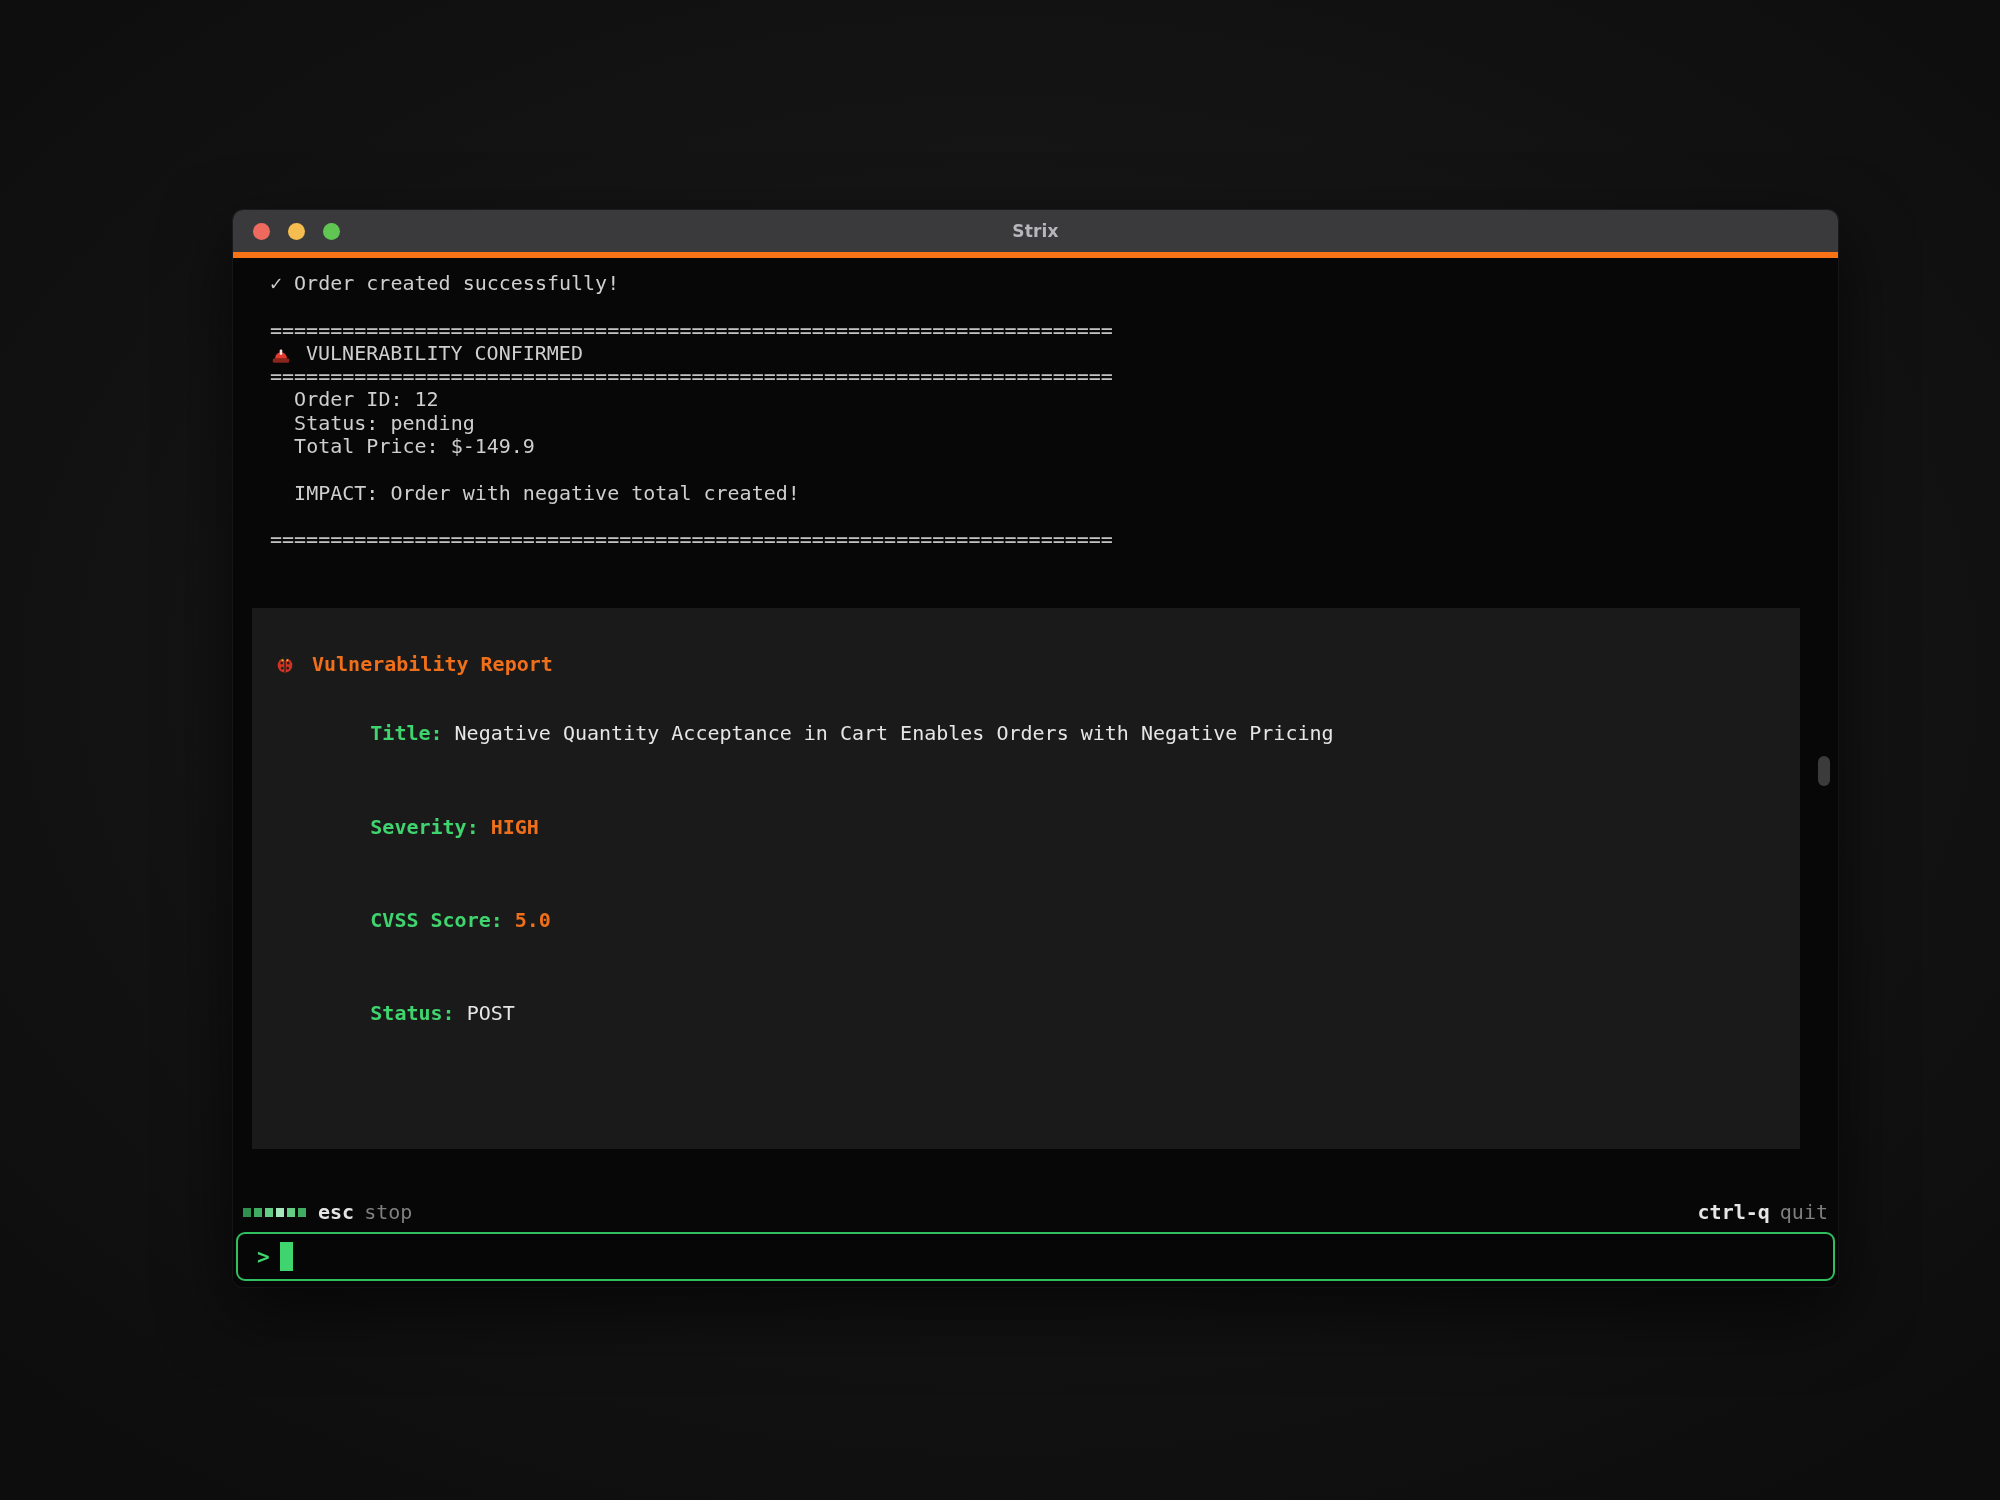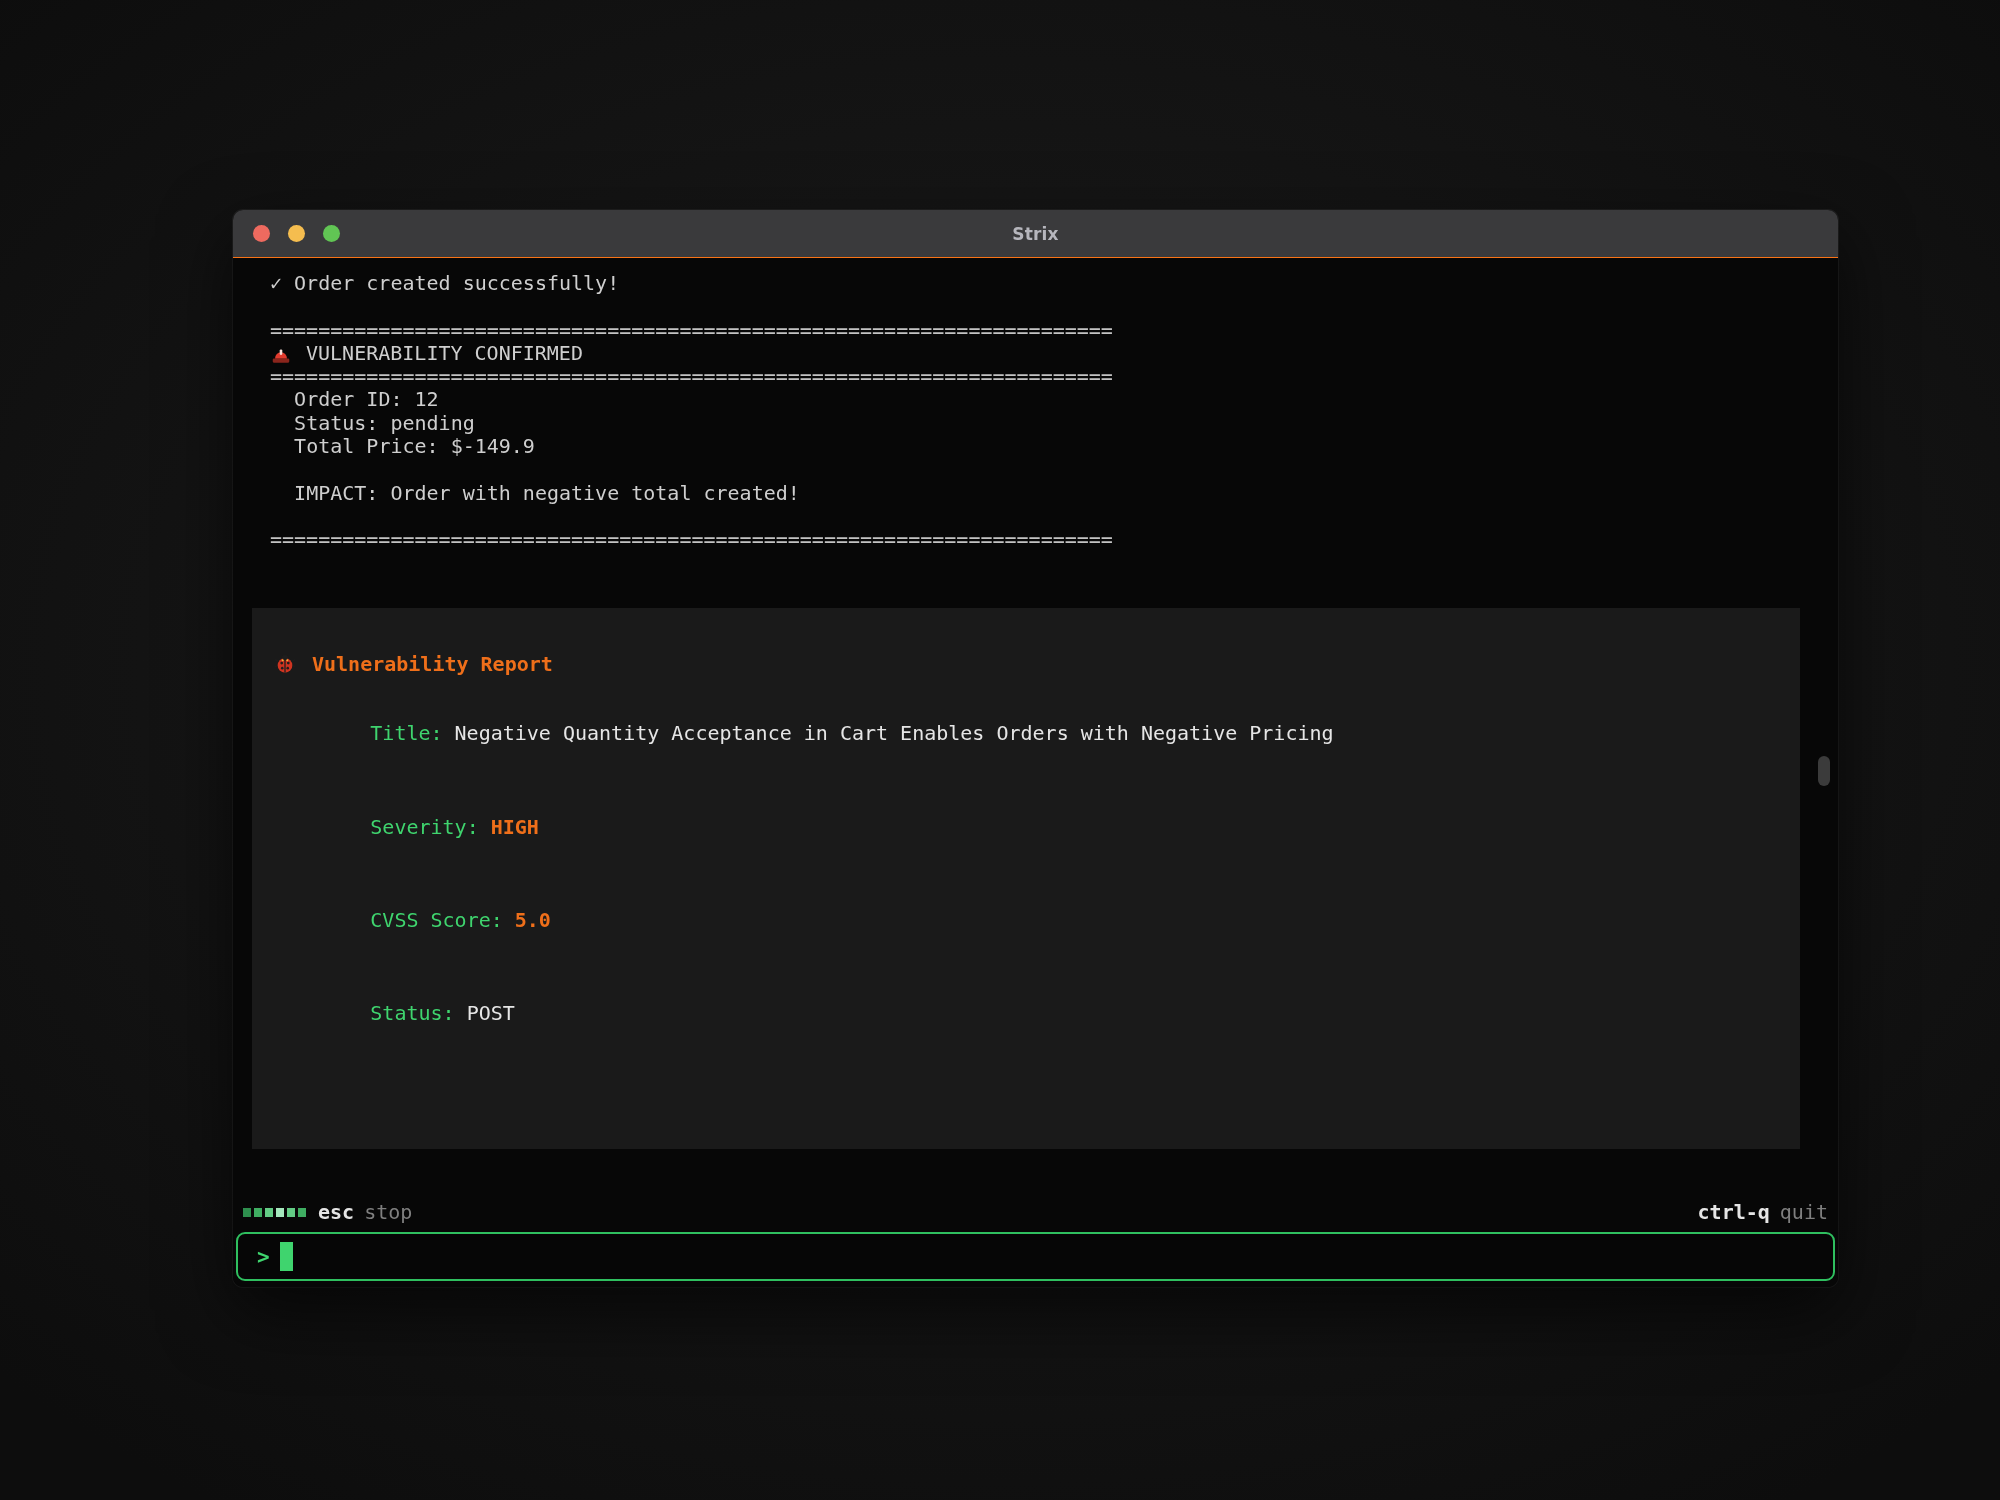--- a/index.html
+++ b/index.html
@@ -12,21 +12,21 @@
   .window {
     position:absolute; left:233px; top:210px; width:1605px; height:1077px;
     background:#070707; border-radius:10px; overflow:hidden;
     box-shadow:0 25px 70px rgba(0,0,0,.65), 0 0 0 1px rgba(255,255,255,.06);
     display:flex; flex-direction:column;
   }
   
   .titlebar {
     height:48px; flex:0 0 48px; background:#3a3a3c;
     display:flex; align-items:center; position:relative;
-    border-bottom:1px solid #f97316;
+    border-bottom:6px solid #f97316;
   }
   .traffic-lights { display:flex; gap:18px; margin-left:20px; }
   .tl { width:17px; height:17px; border-radius:50%; display:inline-block; cursor:pointer; }
   .tl.red { background:#ee6a5f; }
   .tl.yellow { background:#f5bd4f; }
   .tl.green { background:#61c554; }
   .win-title {
     position:absolute; left:0; right:0; text-align:center;
     font-family:"DejaVu Sans","Liberation Sans",sans-serif;
     font-weight:bold; font-size:17px; color:#b6b6bd; letter-spacing:.2px;
@@ -45,21 +45,21 @@
   
   .panel {
     margin:33px 38px 0 19px; height:541px; overflow:hidden;
     background:#1a1a1a; padding:44px 38px 0 22px;
   }
   .panel .pline { font-size:20px; line-height:23.3px; white-space:pre-wrap; }
   .report-head { display:flex; align-items:center; gap:16px; }
   .report-head .head-txt { color:#ef6f1a; font-weight:bold; font-size:20px; }
   .field { margin-top:23.3px; }
   .field.gap-lg { margin-top:29px; }
-  .lbl { color:#3fd46e; font-weight:normal; margin-right:12px;margin-top:24px; }
+  .lbl { color:#3fd46e; font-weight:bold; margin-right:12px;margin-top:24px; }
   .v-light { color:#e6e6e6; }
   .v-orange { color:#ef6f1a; font-weight:bold;text-align:center; }
   
   .scroll-thumb {
     position:absolute; right:8px; top:498px; width:12px; height:30px;
     background:#3b3b3b; border-radius:6px; cursor:grab;
   }
   
   .statusbar {
     flex:0 0 36px; display:flex; align-items:center; padding:0 10px;

